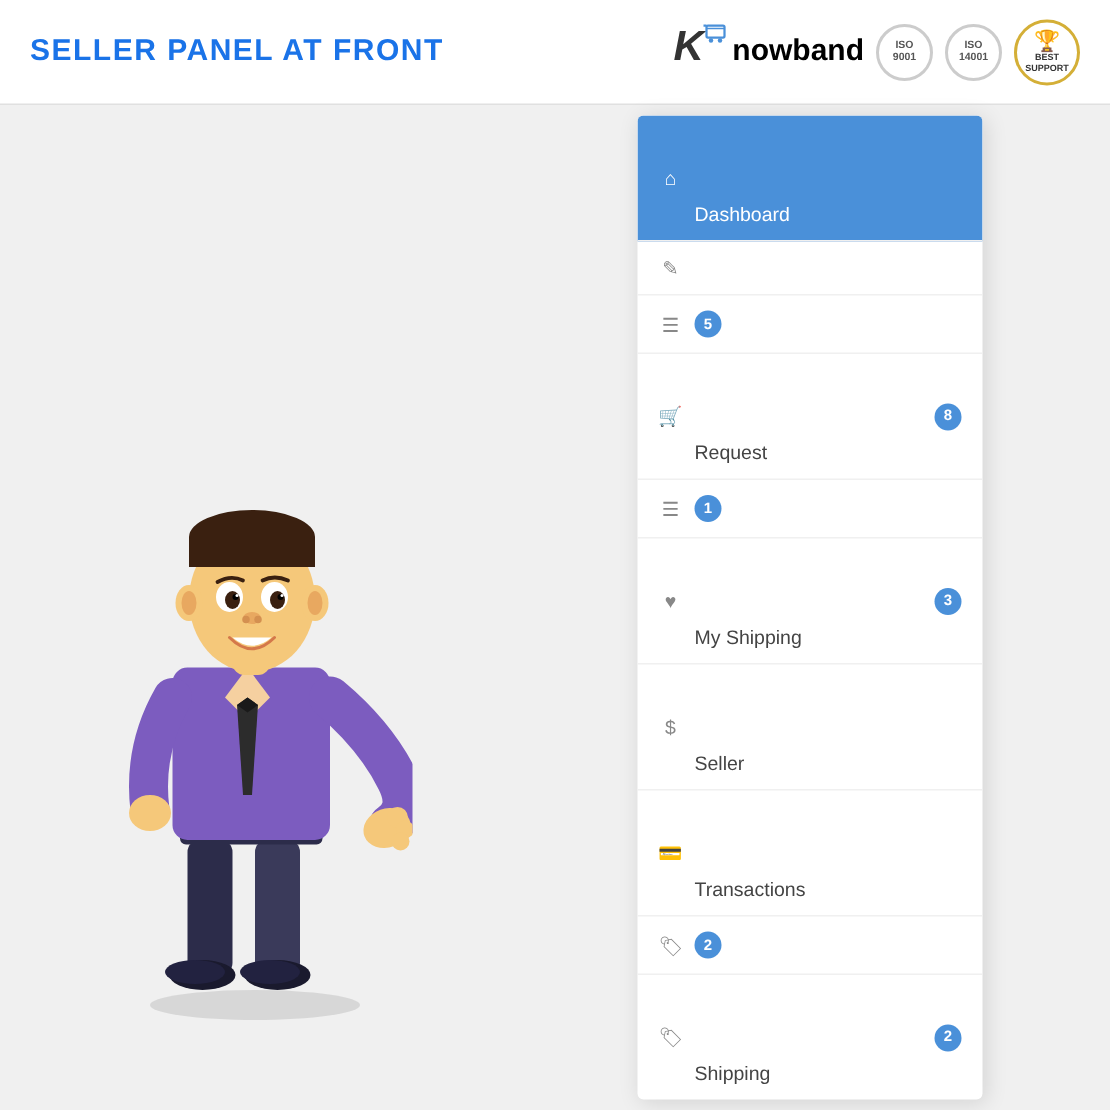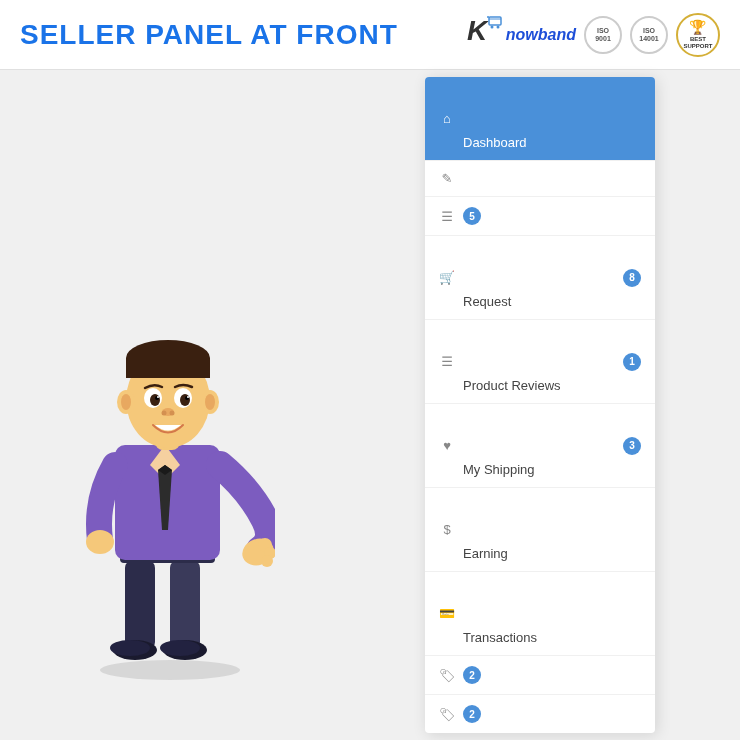--- a/index.html
+++ b/index.html
@@ -16,21 +16,21 @@
     .header {
       display: flex;
       align-items: center;
       justify-content: space-between;
       padding: 15px 20px;
       border-bottom: 1px solid #e0e0e0;
       background: #fff;
       height: 70px;
     }
     .header-title {
-      font-size: 28px;
+      font-size: 20px;
       font-weight: 800;
       color: #1a73e8;
       letter-spacing: 1px;
       text-transform: uppercase;
     }
     .header-logo-area {
       display: flex;
       align-items: center;
       gap: 8px;
     }
@@ -170,21 +170,21 @@
         <svg width="40" height="34" viewBox="0 0 40 34">
           <text x="0" y="26" font-size="28" font-style="italic" font-weight="bold" fill="#333">K</text>
 
           <rect x="22" y="3" width="12" height="8" rx="1" fill="none" stroke="#4a90d9" stroke-width="1.5"></rect>
           <line x1="22" y1="5" x2="34" y2="5" stroke="#4a90d9" stroke-width="1"></line>
           <circle cx="25" cy="13" r="1.5" fill="#4a90d9"></circle>
           <circle cx="31" cy="13" r="1.5" fill="#4a90d9"></circle>
           <line x1="20" y1="3" x2="22" y2="3" stroke="#4a90d9" stroke-width="1.5"></line>
         </svg>
       </span>
-      <span style="font-size:16px;font-weight:bold;color:#1d4ed8;font-style:italic;margin-left:-4px;">nowband</span>
+      <span style="font-size:20px;font-weight:bold;color:#000000;margin-left:-4px;">nowband</span>
     </div>
     <div class="badge-iso">
       <span>ISO<br>9001</span>
     </div>
     <div class="badge-iso">
       <span>ISO<br>14001</span>
     </div>
     <div class="badge-support">
       <span class="trophy">🏆</span>
       <span style="font-size:6px;color:#333;font-weight:bold;">BEST SUPPORT</span>
@@ -278,40 +278,40 @@
           <span class="item-icon">☰</span>
           <span class="panel-badge">5</span>
         </div>
         <div class="panel-item">
           <span class="item-icon">🛒</span>
           <span class="panel-item-label">Request</span>
           <span class="panel-badge">8</span>
         </div>
         <div class="panel-item">
           <span class="item-icon">☰</span>
-          <span class="panel-item-label">Product Reviews</span>
           <span class="panel-badge">1</span>
         </div>
         <div class="panel-item">
           <span class="item-icon">♥</span>
           <span class="panel-item-label">My Shipping</span>
           <span class="panel-badge">3</span>
         </div>
         <div class="panel-item">
           <span class="item-icon">$</span>
-          <span class="panel-item-label">Earning</span>
+          <span class="panel-item-label">Seller</span>
         </div>
         <div class="panel-item">
           <span class="item-icon">💳</span>
           <span class="panel-item-label">Transactions</span>
         </div>
         <div class="panel-item">
           <span class="item-icon">🏷</span>
           <span class="panel-badge">2</span>
         </div>
         <div class="panel-item">
           <span class="item-icon">🏷</span>
+          <span class="panel-item-label">Shipping</span>
           <span class="panel-badge">2</span>
         </div>
       </div>
   </div>
 
 </div>
 
 </body></html>

